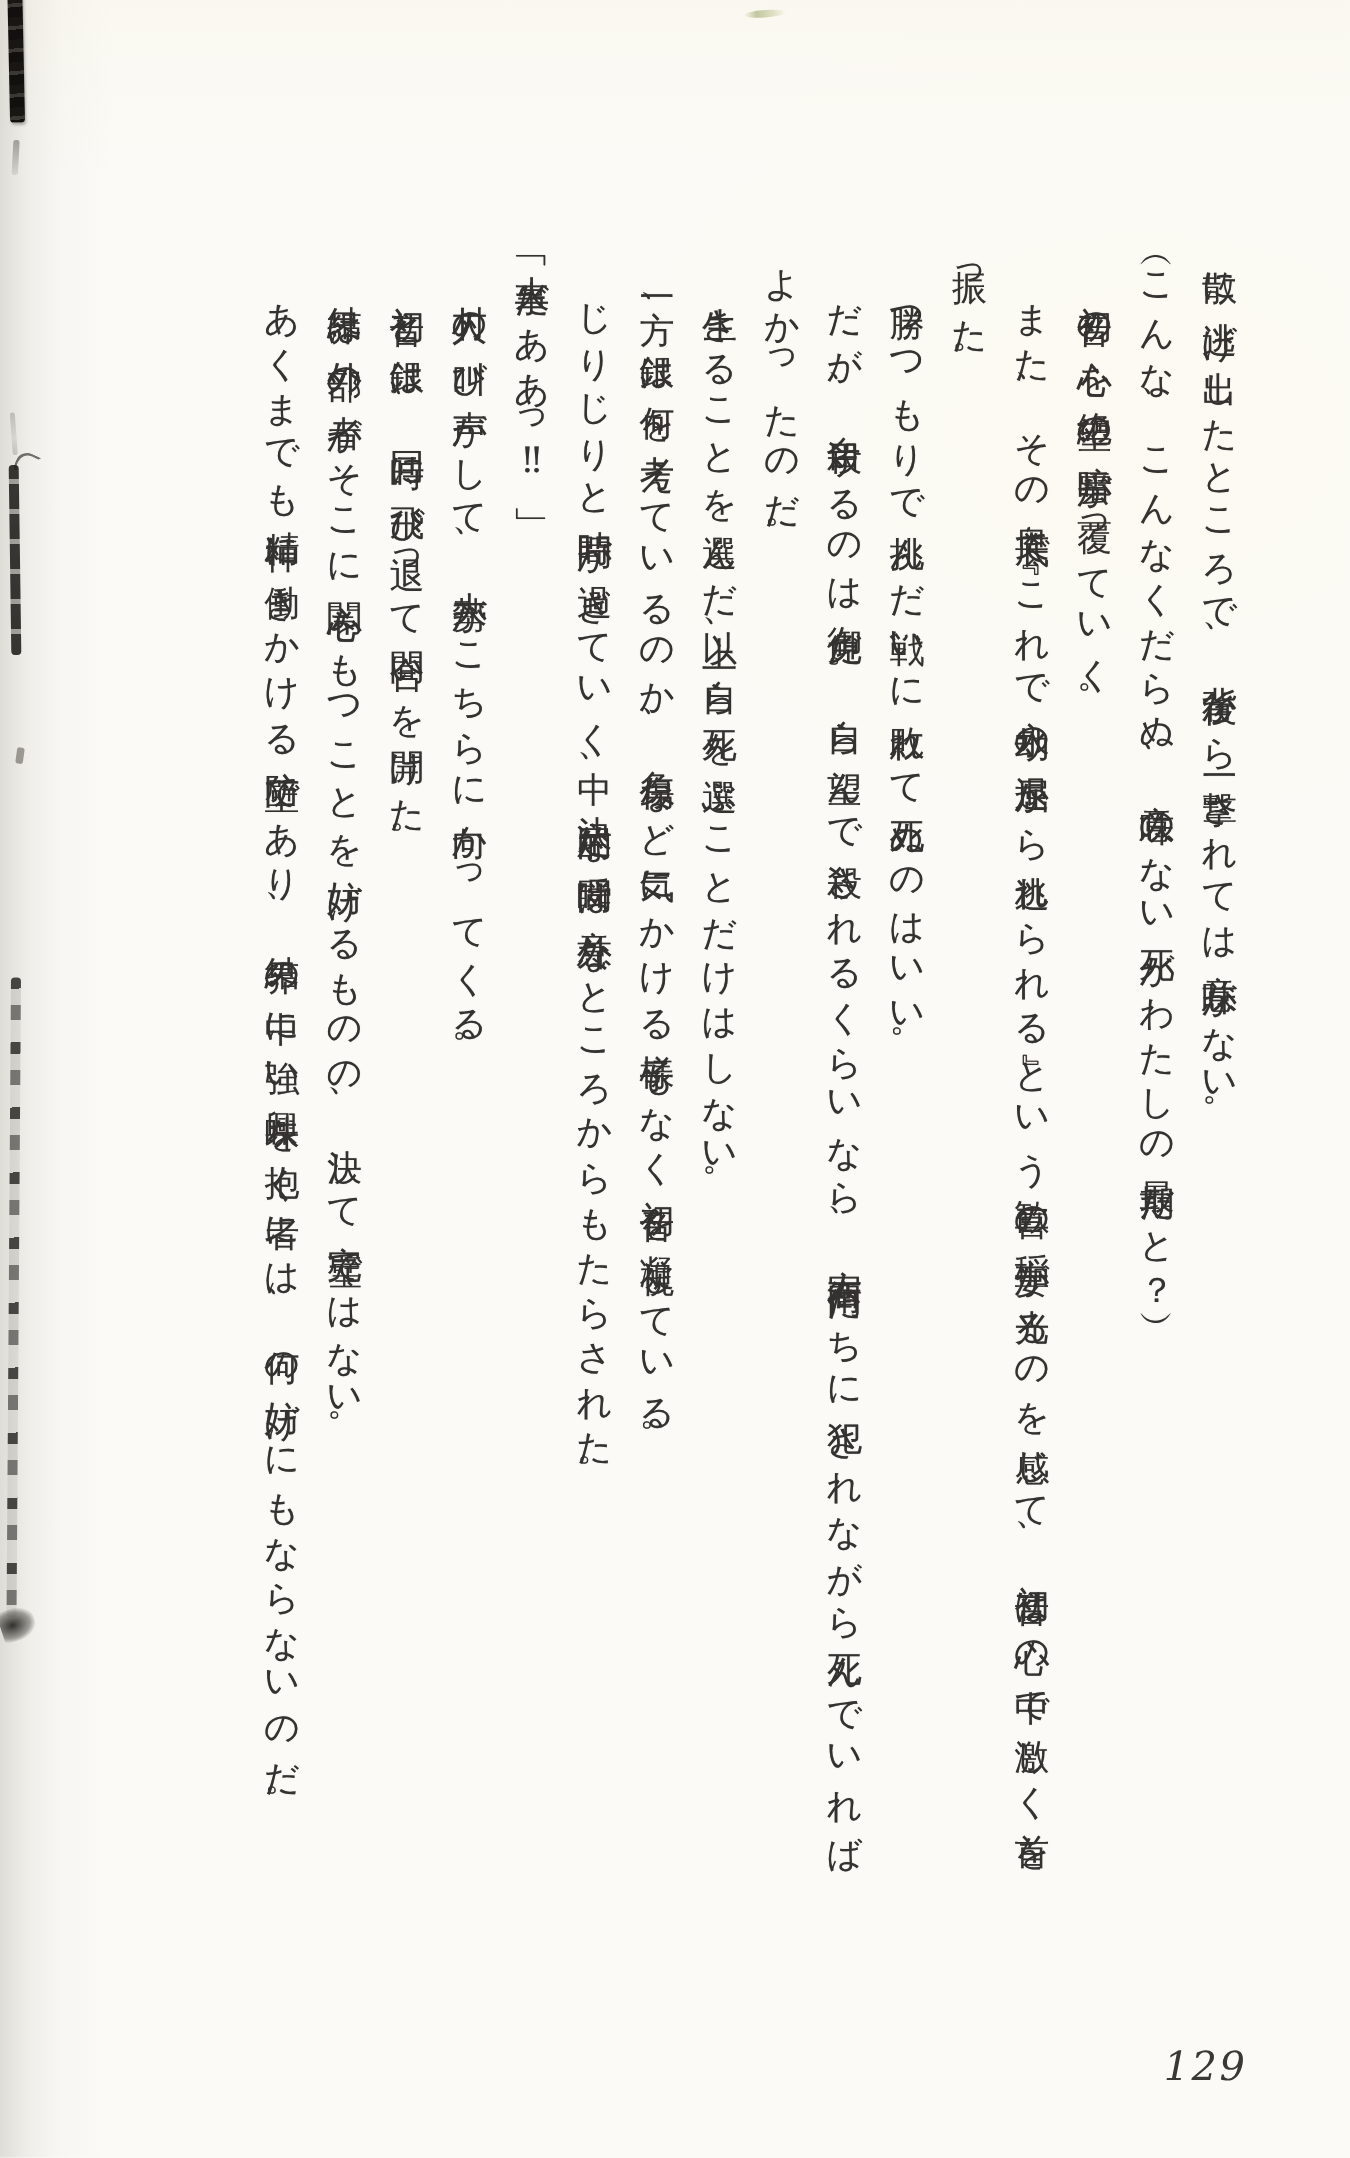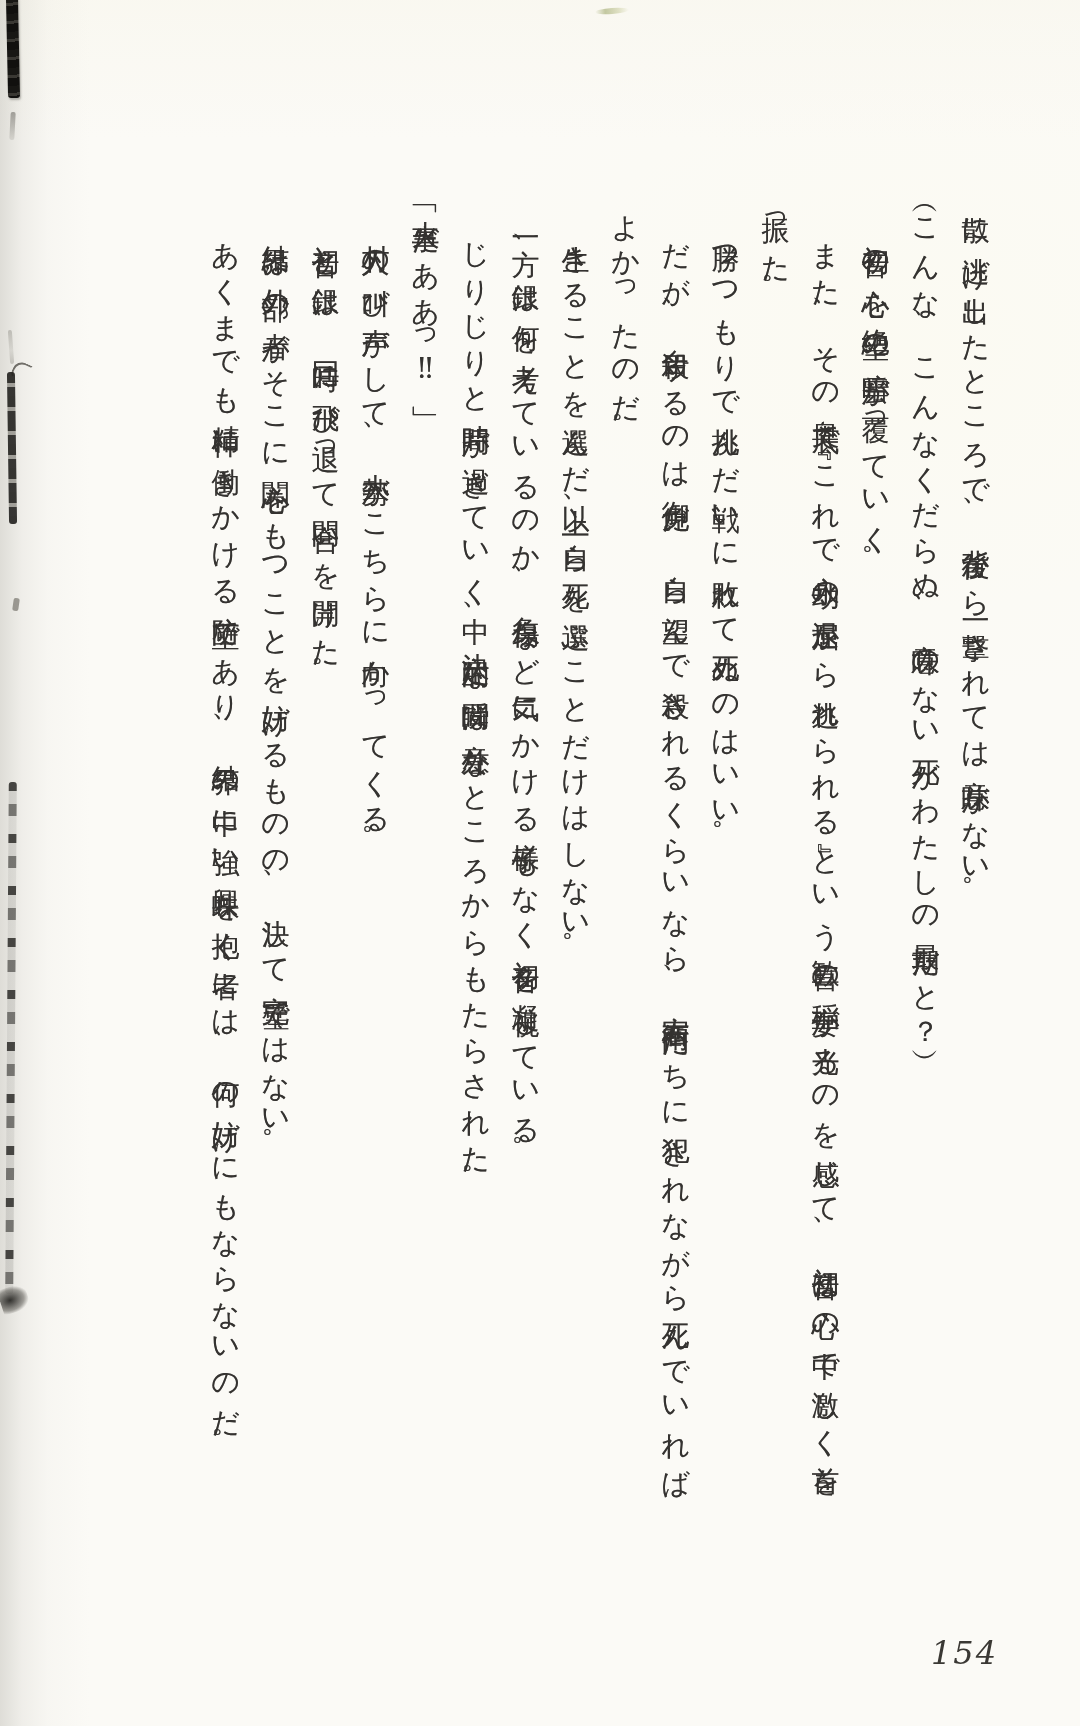--- a/index.html
+++ b/index.html
@@ -137,13 +137,13 @@
   <p class="para indent">生きることを選んだ以上、自ら死を選ぶことだけはしない。</p>
   <p class="para indent">一方、銀は何を考えているのか、負傷など気にかける様子もなく初音を凝視している。</p>
   <p class="para indent">じりじりと時間が過ぎていく中、決定的な瞬間は意外なところからもたらされた。</p>
   <p class="para">「火事だああっ‼」</p>
   <p class="para indent">村人の叫び声がして、大勢がこちらに向かってくる。</p>
   <p class="para indent">初音と銀は、同時に飛び退って間合いを開けた。</p>
   <p class="para indent">結界は外部の者がそこに関心をもつことを妨げるものの、決して完璧ではない。</p>
   <p class="para indent">あくまでも精神に働きかける防壁であり、結界の中に強い興味を抱く者には、何の妨げにもならないのだ。</p>
 </div>
 
-<div class="page-number">154</div>
+<div class="page-number">129</div>
 
 </body></html>

